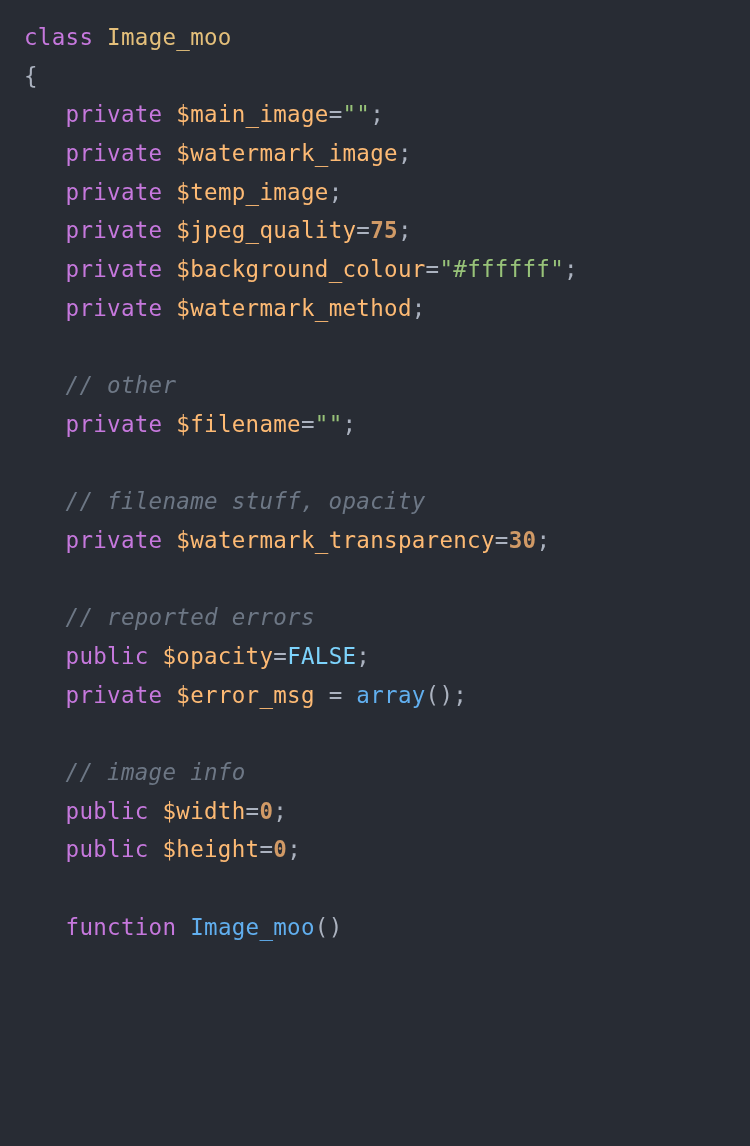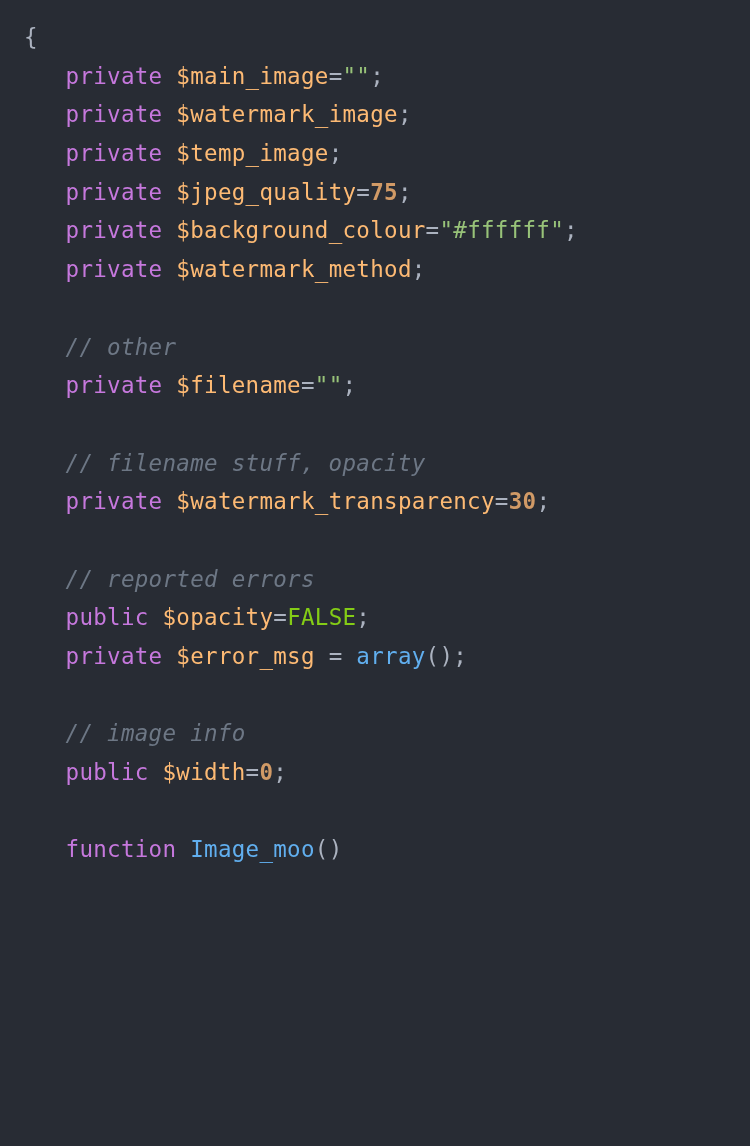--- a/index.html
+++ b/index.html
@@ -42,48 +42,50 @@
       color: #abb2bf;
     }
     .string {
       color: #98c379;
     }
     .number {
       color: #d19a66;
       font-weight: bold;
     }
     .constant {
-      color: #84cc16;
+      color: #7dd3fc;
     }
     .function-name {
       color: #61afef;
     }
     .punctuation {
       color: #abb2bf;
     }
   </style>
 </head>
 <body>
 
 <div>
+  <div class="line"><span class="keyword">class</span> <span class="class-name">Image_moo</span></div>
   <div class="line"><span class="brace">{</span></div>
   <div class="line">   <span class="keyword">private</span> <span class="variable">$main_image</span><span class="operator">=</span><span class="string">""</span><span class="punctuation">;</span></div>
   <div class="line">   <span class="keyword">private</span> <span class="variable">$watermark_image</span><span class="punctuation">;</span></div>
   <div class="line">   <span class="keyword">private</span> <span class="variable">$temp_image</span><span class="punctuation">;</span></div>
   <div class="line">   <span class="keyword">private</span> <span class="variable">$jpeg_quality</span><span class="operator">=</span><span class="number">75</span><span class="punctuation">;</span></div>
   <div class="line">   <span class="keyword">private</span> <span class="variable">$background_colour</span><span class="operator">=</span><span class="string">"#ffffff"</span><span class="punctuation">;</span></div>
   <div class="line">   <span class="keyword">private</span> <span class="variable">$watermark_method</span><span class="punctuation">;</span></div>
   <div class="line"> </div>
   <div class="line">   <span class="comment">// other</span></div>
   <div class="line">   <span class="keyword">private</span> <span class="variable">$filename</span><span class="operator">=</span><span class="string">""</span><span class="punctuation">;</span></div>
   <div class="line"> </div>
   <div class="line">   <span class="comment">// filename stuff, opacity</span></div>
   <div class="line">   <span class="keyword">private</span> <span class="variable">$watermark_transparency</span><span class="operator">=</span><span class="number">30</span><span class="punctuation">;</span></div>
   <div class="line"> </div>
   <div class="line">   <span class="comment">// reported errors</span></div>
   <div class="line">   <span class="keyword">public</span> <span class="variable">$opacity</span><span class="operator">=</span><span class="constant">FALSE</span><span class="punctuation">;</span></div>
   <div class="line">   <span class="keyword">private</span> <span class="variable">$error_msg</span><span class="operator"> = </span><span class="function-name">array</span><span class="punctuation">()</span><span class="punctuation">;</span></div>
   <div class="line"> </div>
   <div class="line">   <span class="comment">// image info</span></div>
   <div class="line">   <span class="keyword">public</span> <span class="variable">$width</span><span class="operator">=</span><span class="number">0</span><span class="punctuation">;</span></div>
+  <div class="line">   <span class="keyword">public</span> <span class="variable">$height</span><span class="operator">=</span><span class="number">0</span><span class="punctuation">;</span></div>
   <div class="line"> </div>
   <div class="line">   <span class="keyword">function</span> <span class="function-name">Image_moo</span><span class="punctuation">()</span></div>
 </div>
 
 </body></html>

